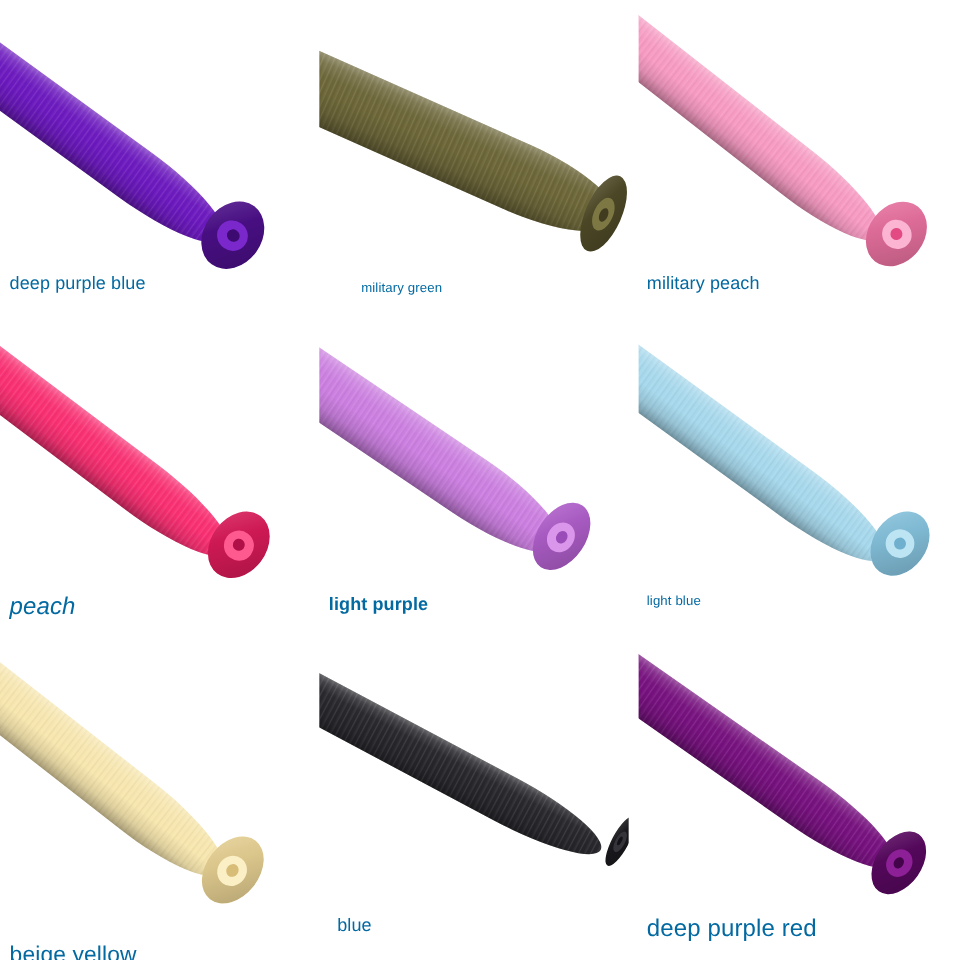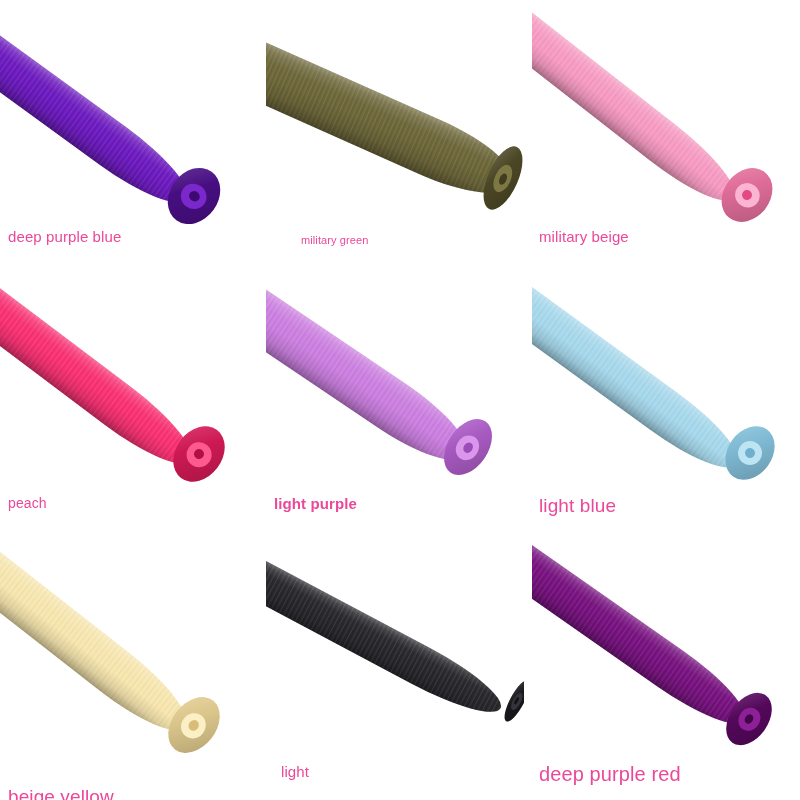--- a/index.html
+++ b/index.html
@@ -97,21 +97,21 @@
     border-radius: 50%;
   }
   .cap .swirl2 {
     position: absolute;
     border-radius: 50%;
   }
 
   
   .caption {
     position: absolute;
-    color: #ec4899;
+    color: #0369a1;
     white-space: nowrap;
     letter-spacing: 0.1px;
   }
 </style>
 </head>
 <body style="background: rgb(255, 255, 255);">
 
 <div id="grid">
     <div class="cell" style="left: 0px; top: 0px; width: 258px; height: 232px;">
       <div class="photo">
@@ -147,35 +147,35 @@
           <div class="grain"></div>
           <div class="shade"></div>
         </div>
         <div class="cap" style="left: 192px; top: 166px; width: 46px; height: 58px; background: rgb(232, 113, 159); transform: rotate(38deg);">
           <div class="capshade"></div>
           <div class="swirl" style="width: 25px; height: 24px; left: 11px; top: 17px; background: rgb(251, 180, 210);"></div>
           <div class="swirl2" style="width: 10px; height: 10px; left: 18px; top: 24px; background: rgb(227, 74, 132);"></div>
         </div>
       </div>
     </div>
-    <div class="caption" style="left: 539px; top: 228px; font-size: 15px;">military beige</div>
+    <div class="caption" style="left: 539px; top: 228px; font-size: 15px;">military peach</div>
     <div class="cell" style="left: 0px; top: 266px; width: 258px; height: 232px;">
       <div class="photo">
         <div class="roll" style="left: -24px; top: 10px; width: 268px; height: 46px; background: rgb(249, 47, 114); transform: rotate(37deg);">
           <div class="grain"></div>
           <div class="shade"></div>
         </div>
         <div class="cap" style="left: 176px; top: 158px; width: 46px; height: 60px; background: rgb(216, 26, 88); transform: rotate(37deg);">
           <div class="capshade"></div>
           <div class="swirl" style="width: 25px; height: 25px; left: 11px; top: 18px; background: rgb(255, 90, 144);"></div>
           <div class="swirl2" style="width: 10px; height: 10px; left: 18px; top: 25px; background: rgb(176, 16, 71);"></div>
         </div>
       </div>
     </div>
-    <div class="caption" style="left: 8px; top: 495px; font-size: 14px;">peach</div>
+    <div class="caption" style="left: 8px; top: 495px; font-size: 20px; font-style: italic;">peach</div>
     <div class="cell" style="left: 266px; top: 266px; width: 258px; height: 232px;">
       <div class="photo">
         <div class="roll" style="left: -22px; top: 14px; width: 268px; height: 52px; background: rgb(203, 126, 224); transform: rotate(34deg);">
           <div class="grain"></div>
           <div class="shade"></div>
         </div>
         <div class="cap" style="left: 182px; top: 150px; width: 40px; height: 62px; background: rgb(176, 95, 203); transform: rotate(34deg);">
           <div class="capshade"></div>
           <div class="swirl" style="width: 22px; height: 26px; left: 9px; top: 19px; background: rgb(217, 150, 234);"></div>
           <div class="swirl2" style="width: 9px; height: 11px; left: 16px; top: 26px; background: rgb(154, 77, 184);"></div>
@@ -189,21 +189,21 @@
           <div class="grain"></div>
           <div class="shade"></div>
         </div>
         <div class="cap" style="left: 196px; top: 158px; width: 44px; height: 58px; background: rgb(133, 194, 221); transform: rotate(36deg);">
           <div class="capshade"></div>
           <div class="swirl" style="width: 24px; height: 24px; left: 10px; top: 17px; background: rgb(189, 228, 243);"></div>
           <div class="swirl2" style="width: 10px; height: 10px; left: 17px; top: 24px; background: rgb(111, 176, 207);"></div>
         </div>
       </div>
     </div>
-    <div class="caption" style="left: 539px; top: 495px; font-size: 19px;">light blue</div>
+    <div class="caption" style="left: 539px; top: 495px; font-size: 11px;">light blue</div>
     <div class="cell" style="left: 0px; top: 532px; width: 258px; height: 232px;">
       <div class="photo">
         <div class="roll" style="left: -26px; top: 6px; width: 268px; height: 48px; background: rgb(247, 230, 174); transform: rotate(38deg);">
           <div class="grain"></div>
           <div class="shade"></div>
         </div>
         <div class="cap" style="left: 172px; top: 162px; width: 44px; height: 62px; background: rgb(230, 208, 146); transform: rotate(38deg);">
           <div class="capshade"></div>
           <div class="swirl" style="width: 24px; height: 26px; left: 10px; top: 19px; background: rgb(251, 239, 198);"></div>
           <div class="swirl2" style="width: 10px; height: 11px; left: 17px; top: 26px; background: rgb(216, 189, 120);"></div>
@@ -217,21 +217,21 @@
           <div class="grain"></div>
           <div class="shade"></div>
         </div>
         <div class="cap" style="left: 244px; top: 146px; width: 14px; height: 46px; background: rgb(26, 25, 29); transform: rotate(28deg);">
           <div class="capshade"></div>
           <div class="swirl" style="width: 8px; height: 19px; left: 3px; top: 14px; background: rgb(53, 52, 58);"></div>
           <div class="swirl2" style="width: 3px; height: 8px; left: 5px; top: 19px; background: rgb(19, 18, 22);"></div>
         </div>
       </div>
     </div>
-    <div class="caption" style="left: 281px; top: 763px; font-size: 15px;">light</div>
+    <div class="caption" style="left: 281px; top: 763px; font-size: 15px;">blue</div>
     <div class="cell" style="left: 532px; top: 532px; width: 268px; height: 232px;">
       <div class="photo">
         <div class="roll" style="left: -14px; top: 8px; width: 276px; height: 44px; background: rgb(118, 16, 126); transform: rotate(35deg);">
           <div class="grain"></div>
           <div class="shade"></div>
         </div>
         <div class="cap" style="left: 198px; top: 158px; width: 38px; height: 58px; background: rgb(88, 8, 95); transform: rotate(35deg);">
           <div class="capshade"></div>
           <div class="swirl" style="width: 21px; height: 24px; left: 9px; top: 17px; background: rgb(141, 32, 150);"></div>
           <div class="swirl2" style="width: 8px; height: 10px; left: 15px; top: 24px; background: rgb(68, 4, 74);"></div>

